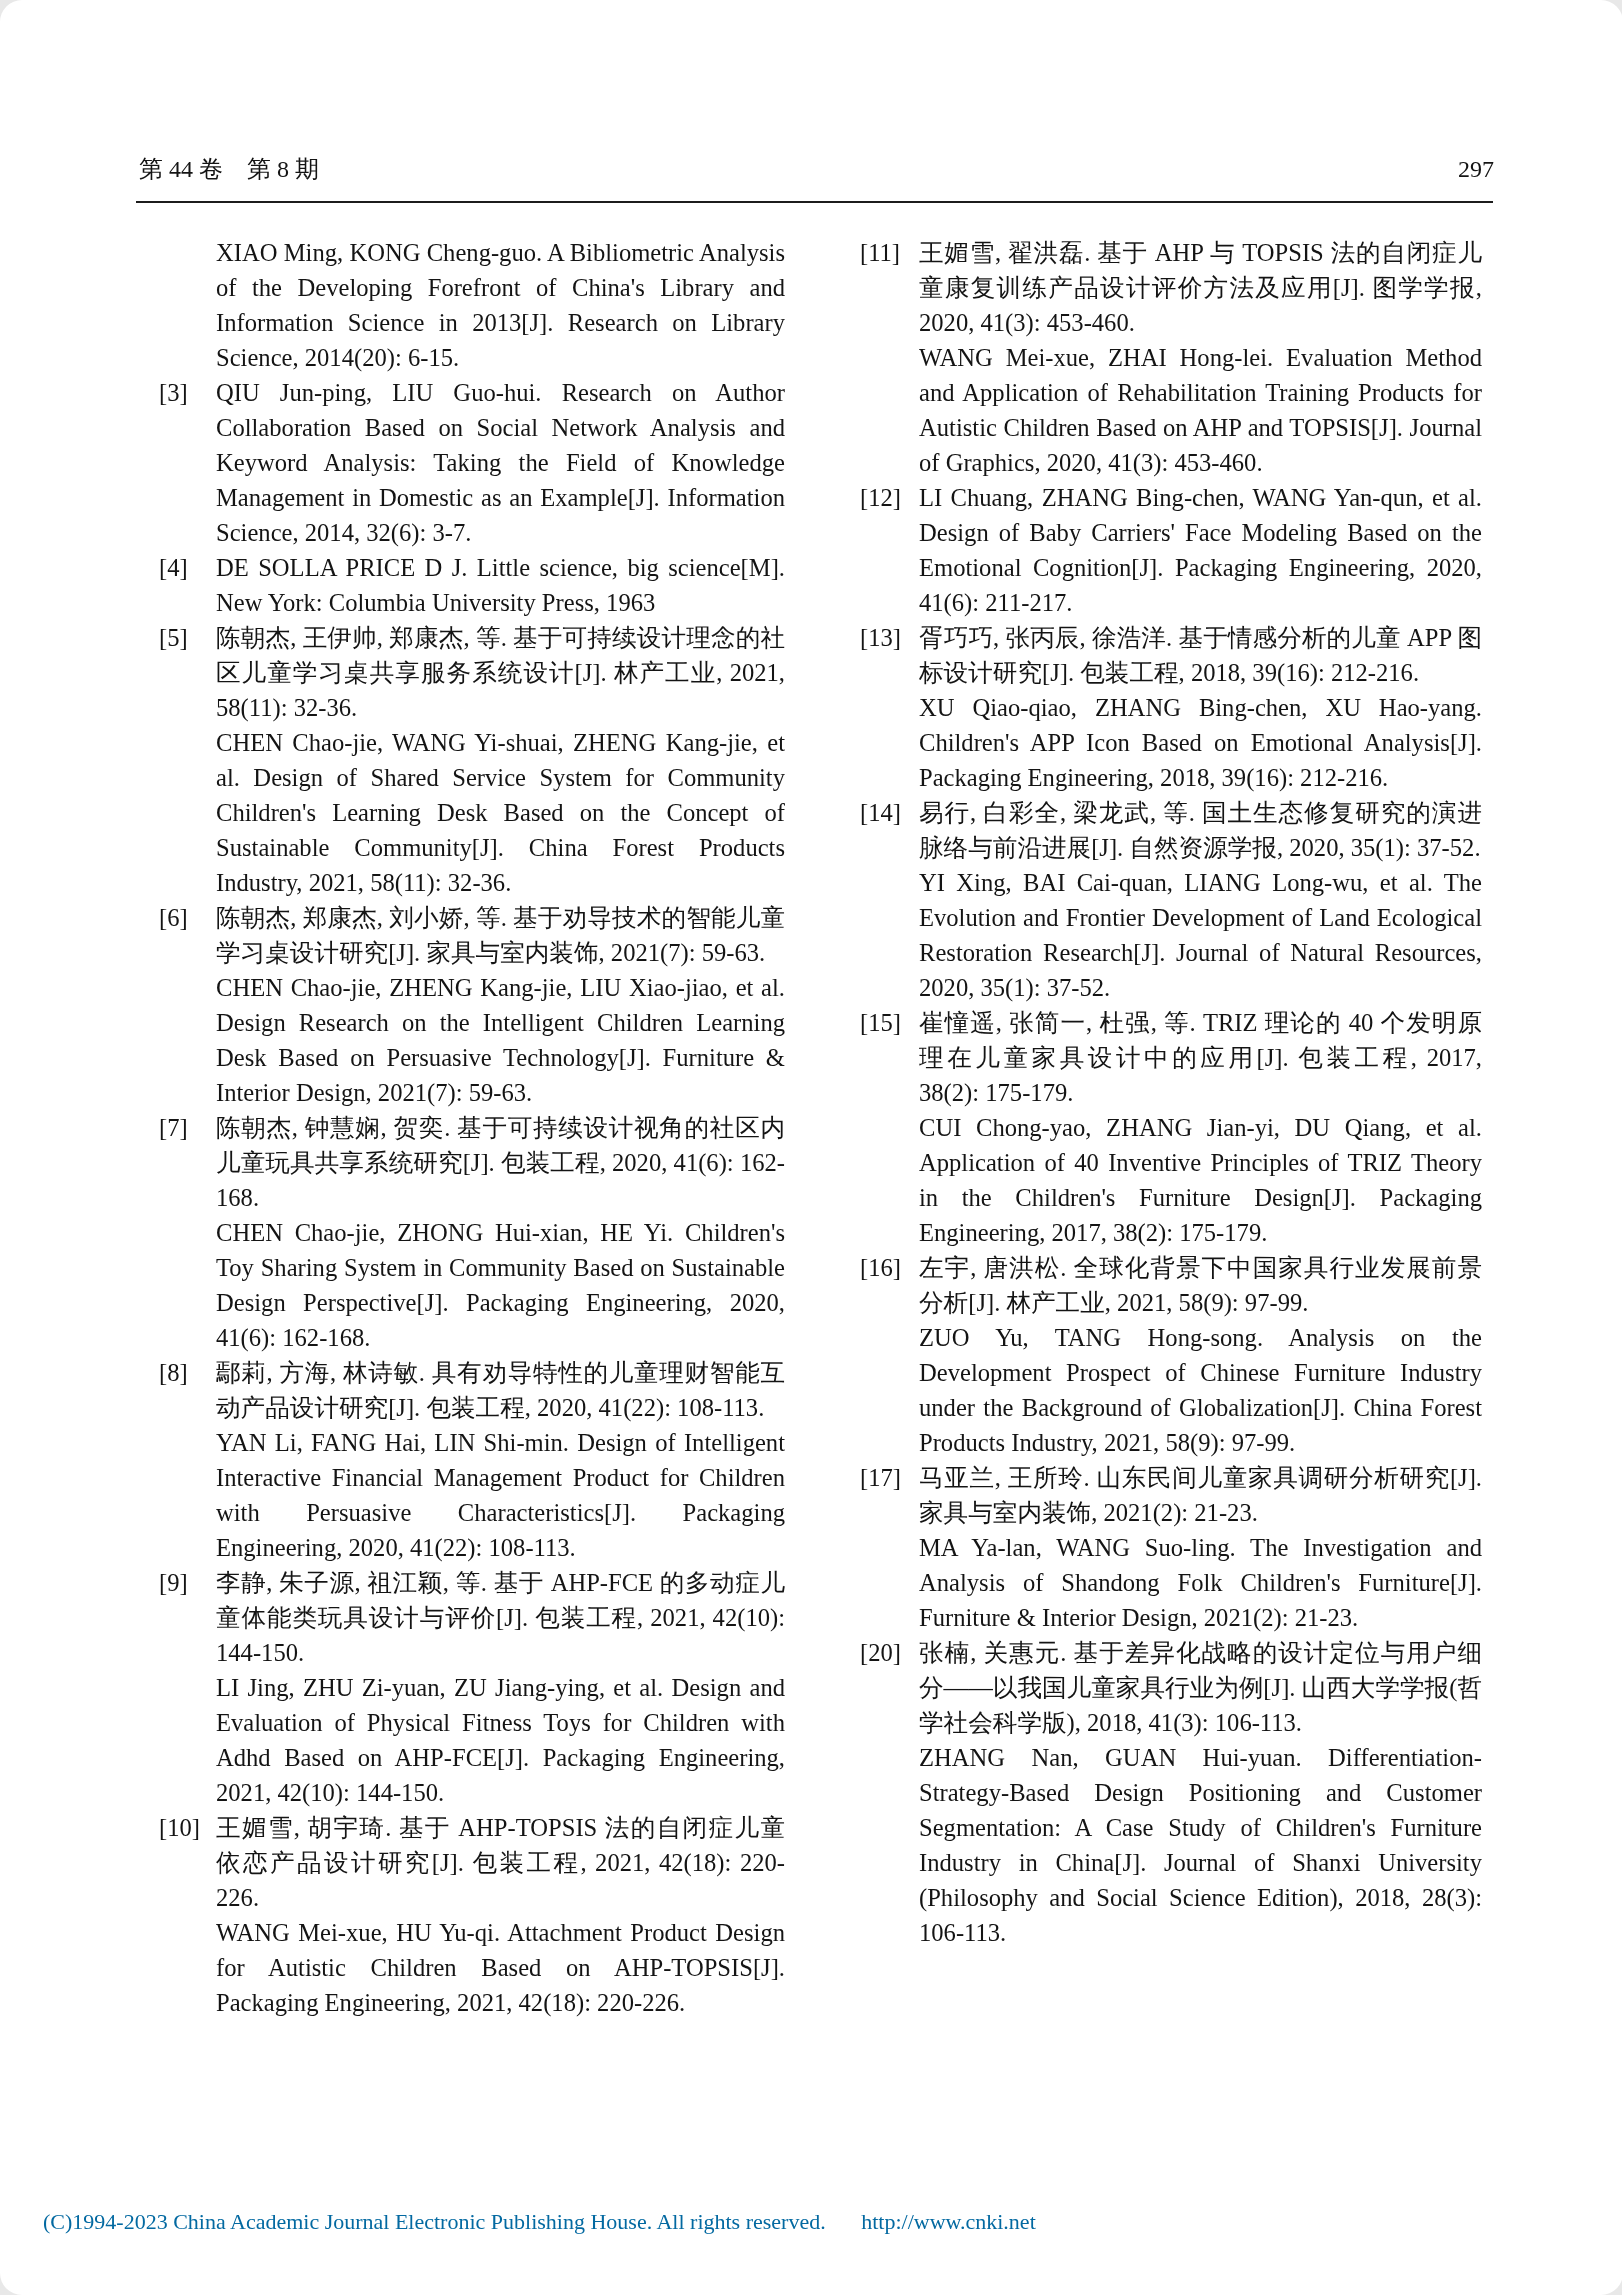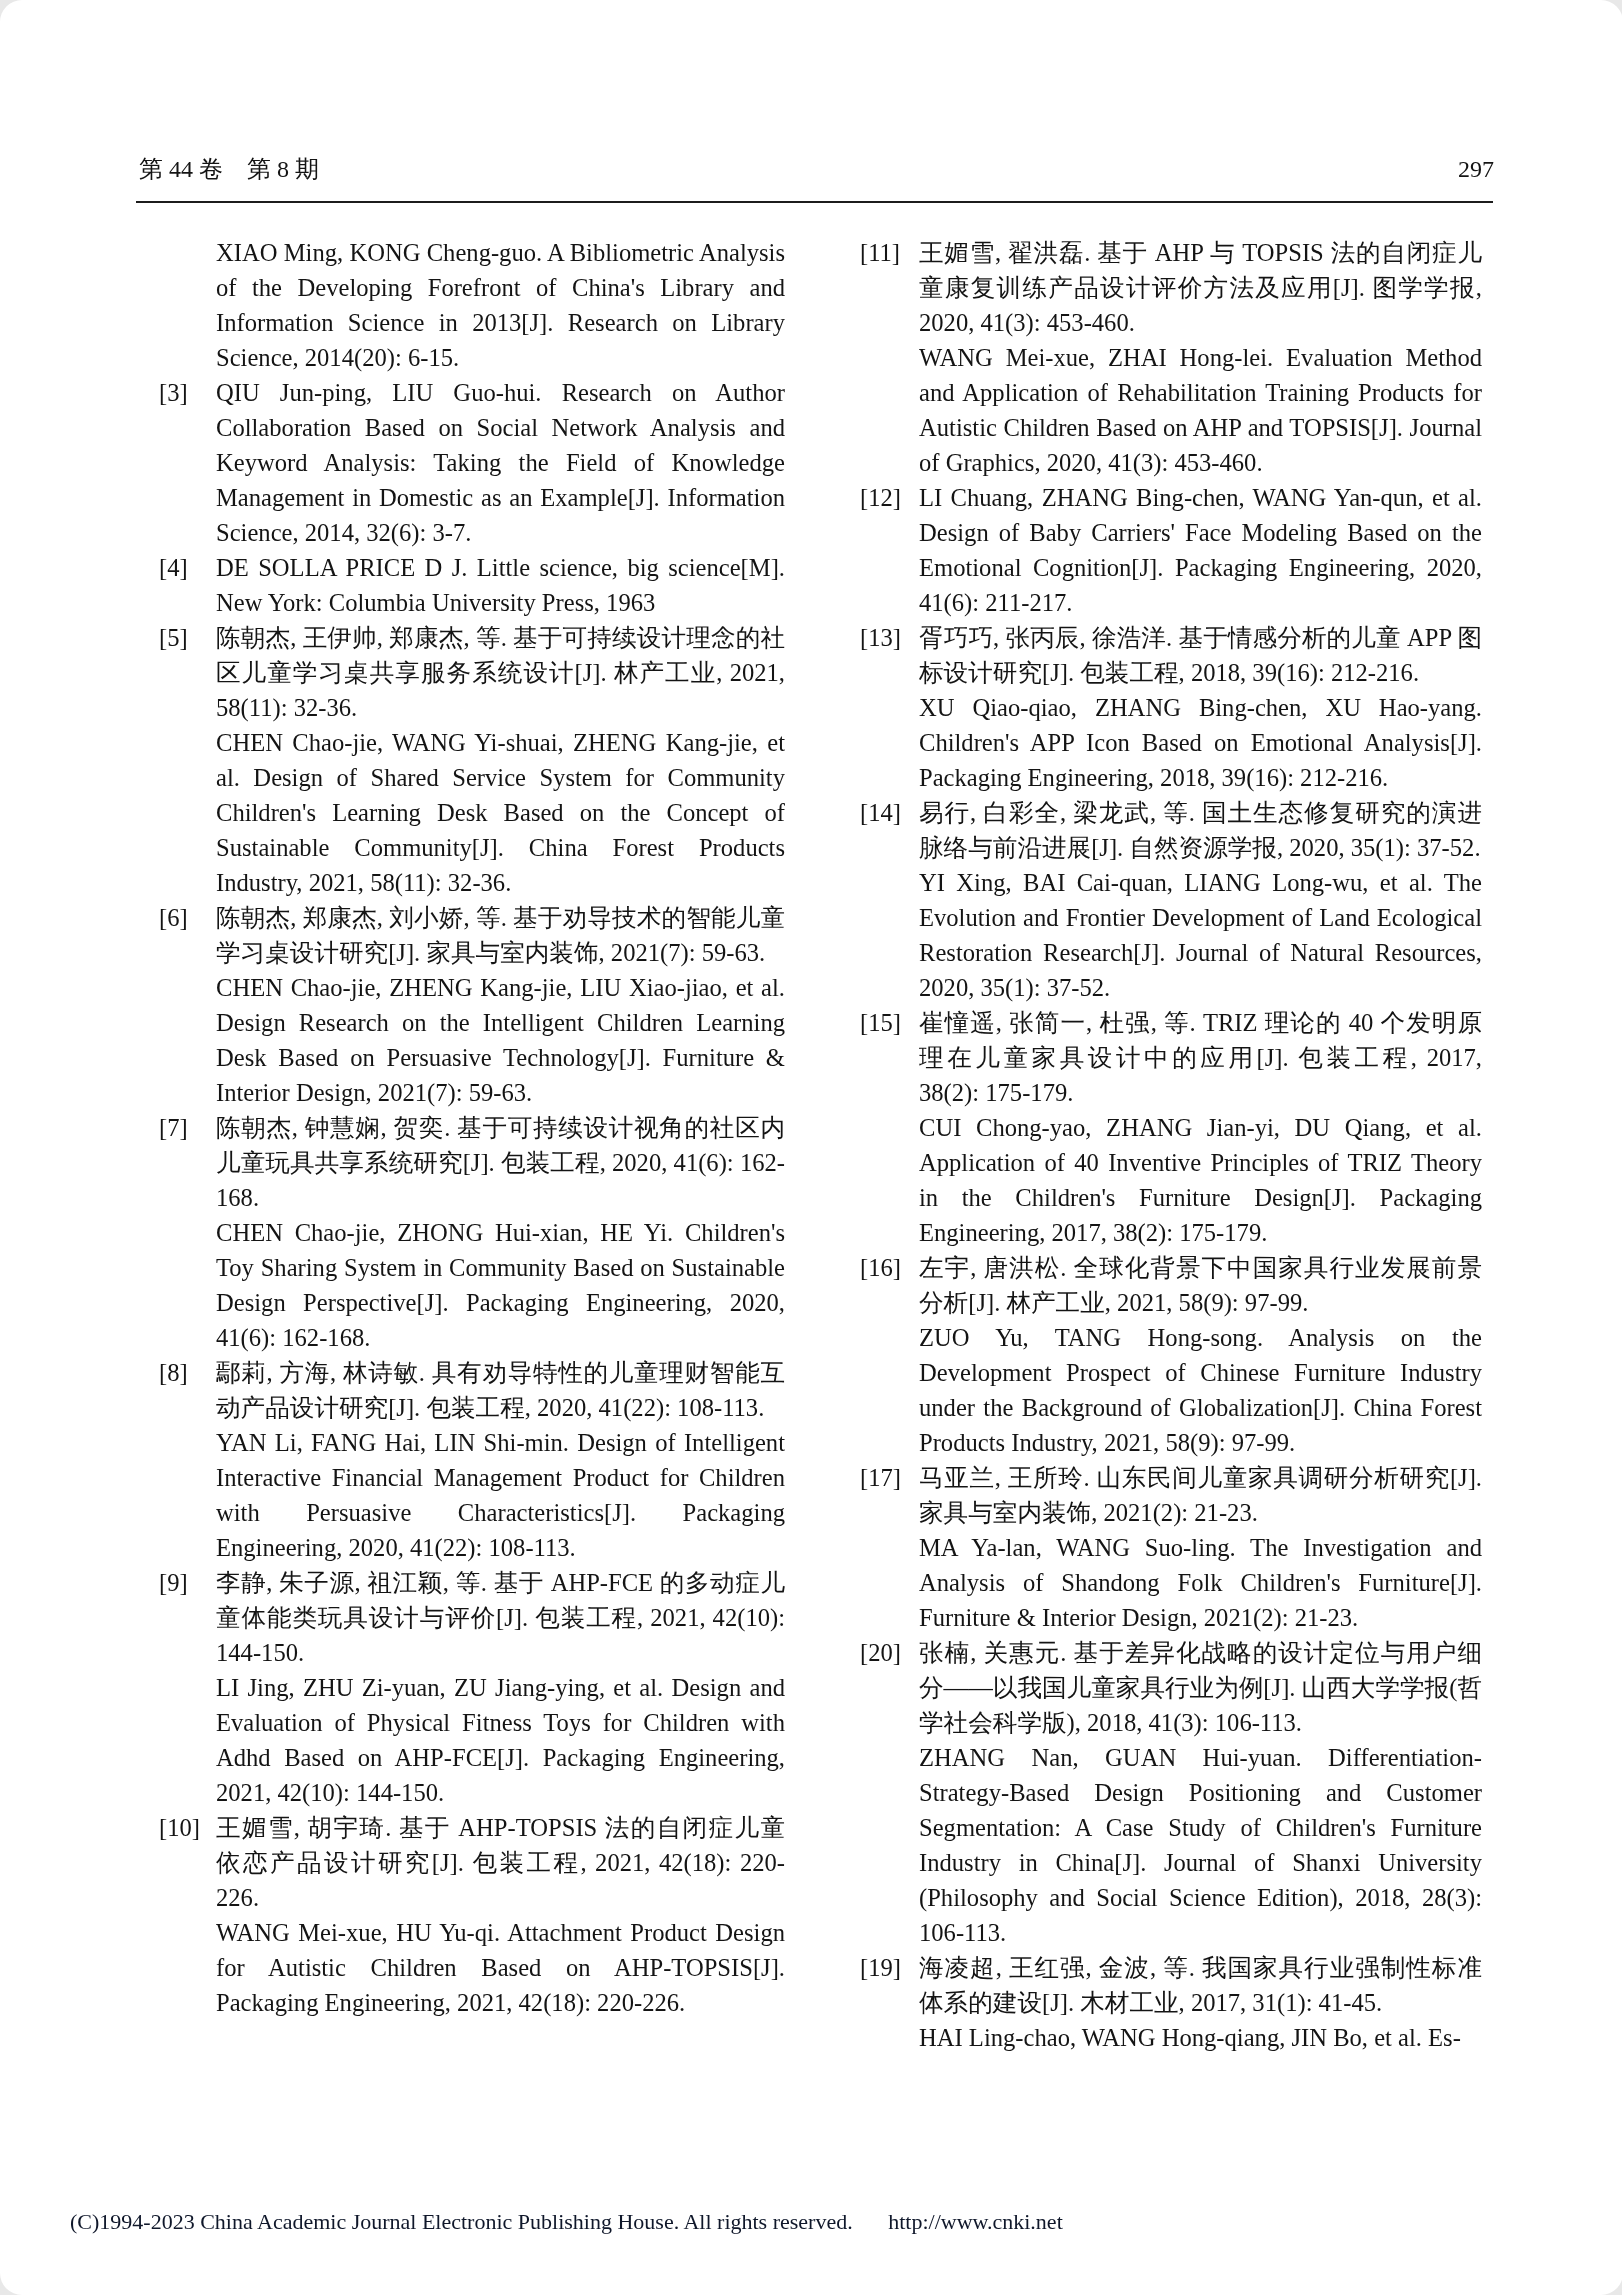--- a/index.html
+++ b/index.html
@@ -35,23 +35,23 @@
   .ref{position:relative;padding-left:57px;margin-left:20px;}
   .col-right .ref{padding-left:59px;}
   .ref .num{position:absolute;left:0;top:0;}
   .ref p.seg{
     margin:0;
     text-align:justify;
     text-justify:inter-ideograph;
   }
   
   .ftr{
-    position:absolute;left:70px;top:2208px;
+    position:absolute;left:43px;top:2208px;
     font-size:22px;line-height:28.5px;
-    color:#0f172a;white-space:nowrap;
+    color:#0369a1;white-space:nowrap;
   }
   .ftr .url{margin-left:30px;}
 </style>
 </head>
 <body>
 
 <div class="page">
 
   <div class="hdr">
     <span class="vol">第 44 卷　第 8 期</span>
@@ -137,25 +137,20 @@
       <div class="ref">
         <span class="num">[17]</span>
         <p class="seg">马亚兰, 王所玲. 山东民间儿童家具调研分析研究[J]. 家具与室内装饰, 2021(2): 21-23.</p>
         <p class="seg">MA Ya-lan, WANG Suo-ling. The Investigation and Analysis of Shandong Folk Children's Furniture[J]. Furniture &amp; Interior Design, 2021(2): 21-23.</p>
       </div>
       <div class="ref">
         <span class="num">[20]</span>
         <p class="seg">张楠, 关惠元. 基于差异化战略的设计定位与用户细分——以我国儿童家具行业为例[J]. 山西大学学报(哲学社会科学版), 2018, 41(3): 106-113.</p>
         <p class="seg">ZHANG Nan, GUAN Hui-yuan. Differentiation-Strategy-Based Design Positioning and Customer Segmentation: A Case Study of Children's Furniture Industry in China[J]. Journal of Shanxi University (Philosophy and Social Science Edition), 2018, 28(3): 106-113.</p>
       </div>
-      <div class="ref">
-        <span class="num">[19]</span>
-        <p class="seg">海凌超, 王红强, 金波, 等. 我国家具行业强制性标准体系的建设[J]. 木材工业, 2017, 31(1): 41-45.</p>
-        <p class="seg">HAI Ling-chao, WANG Hong-qiang, JIN Bo, et al. Es-</p>
-      </div>
     </section>
 
   <div class="ftr">
     <span class="cpy">(C)1994-2023 China Academic Journal Electronic Publishing House. All rights reserved.</span>
     <span class="url">http://www.cnki.net</span>
   </div>
 
 </div>
 
 

